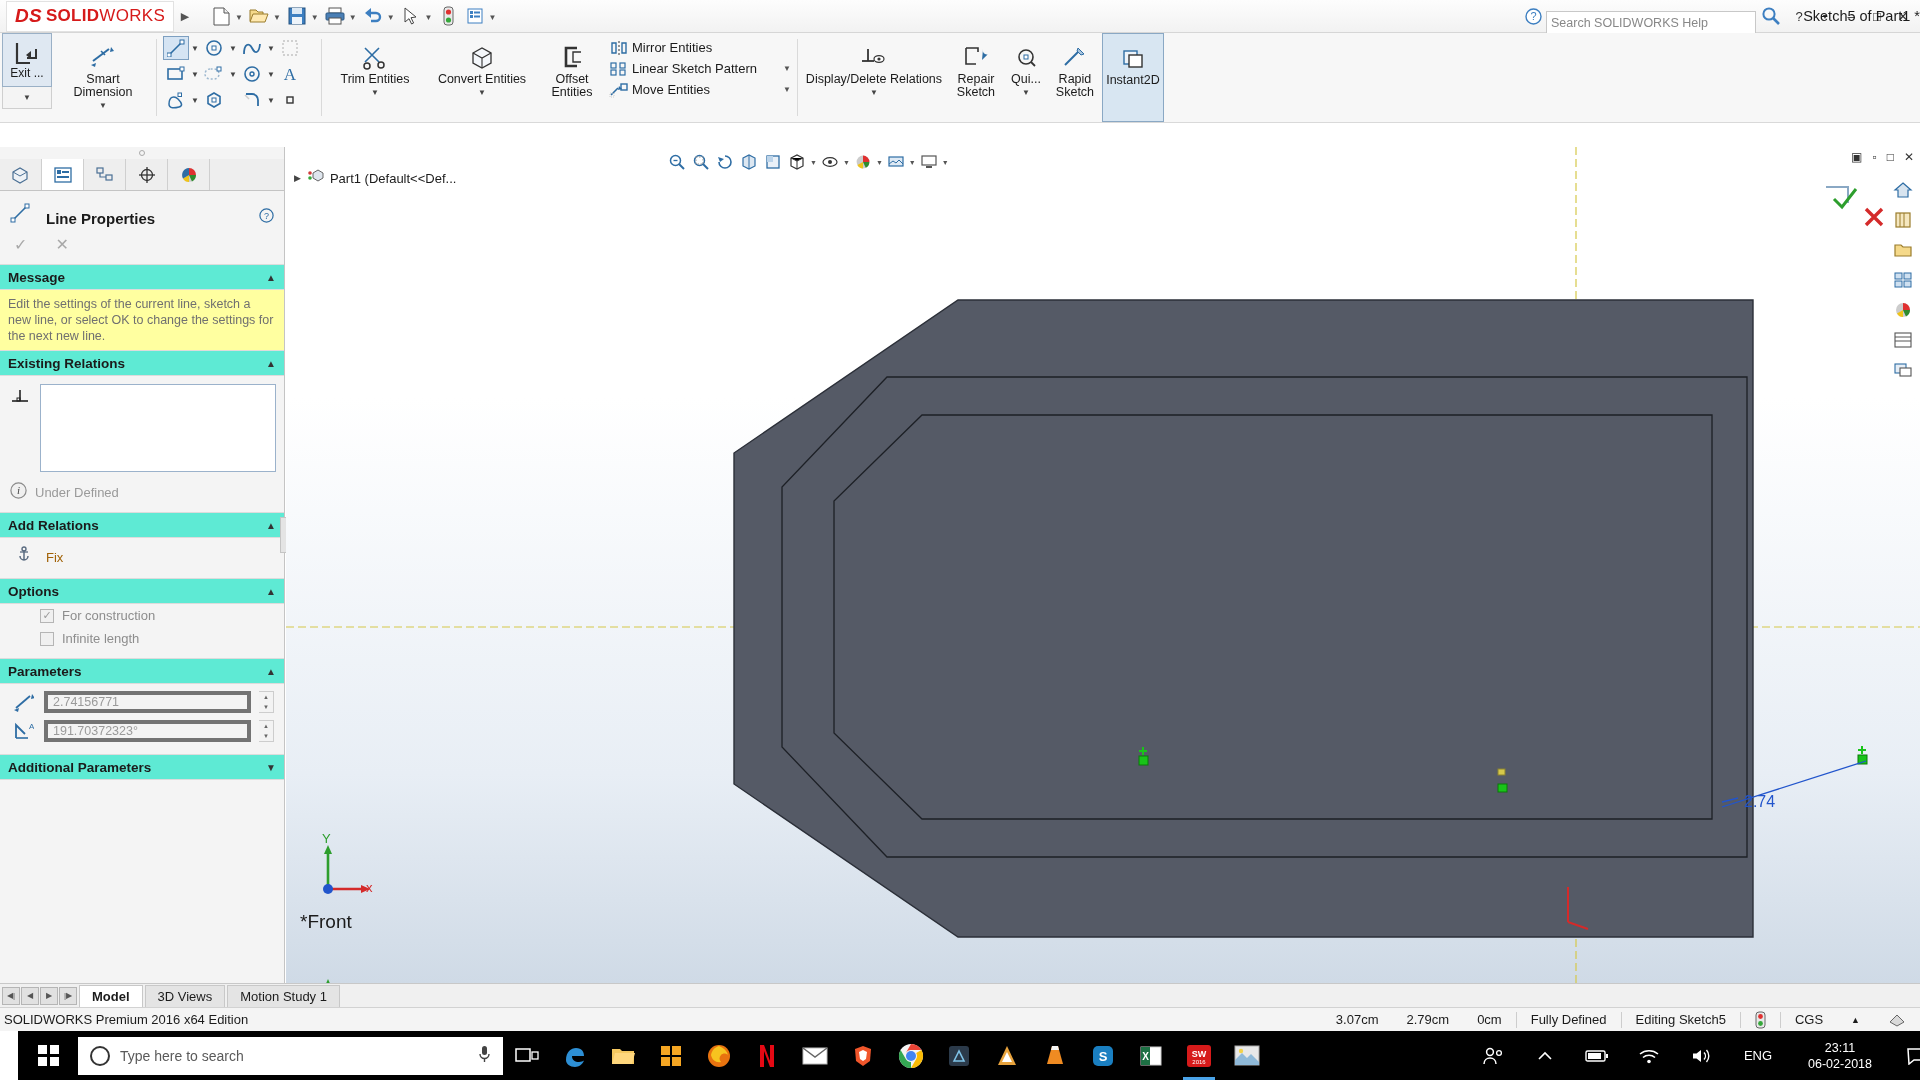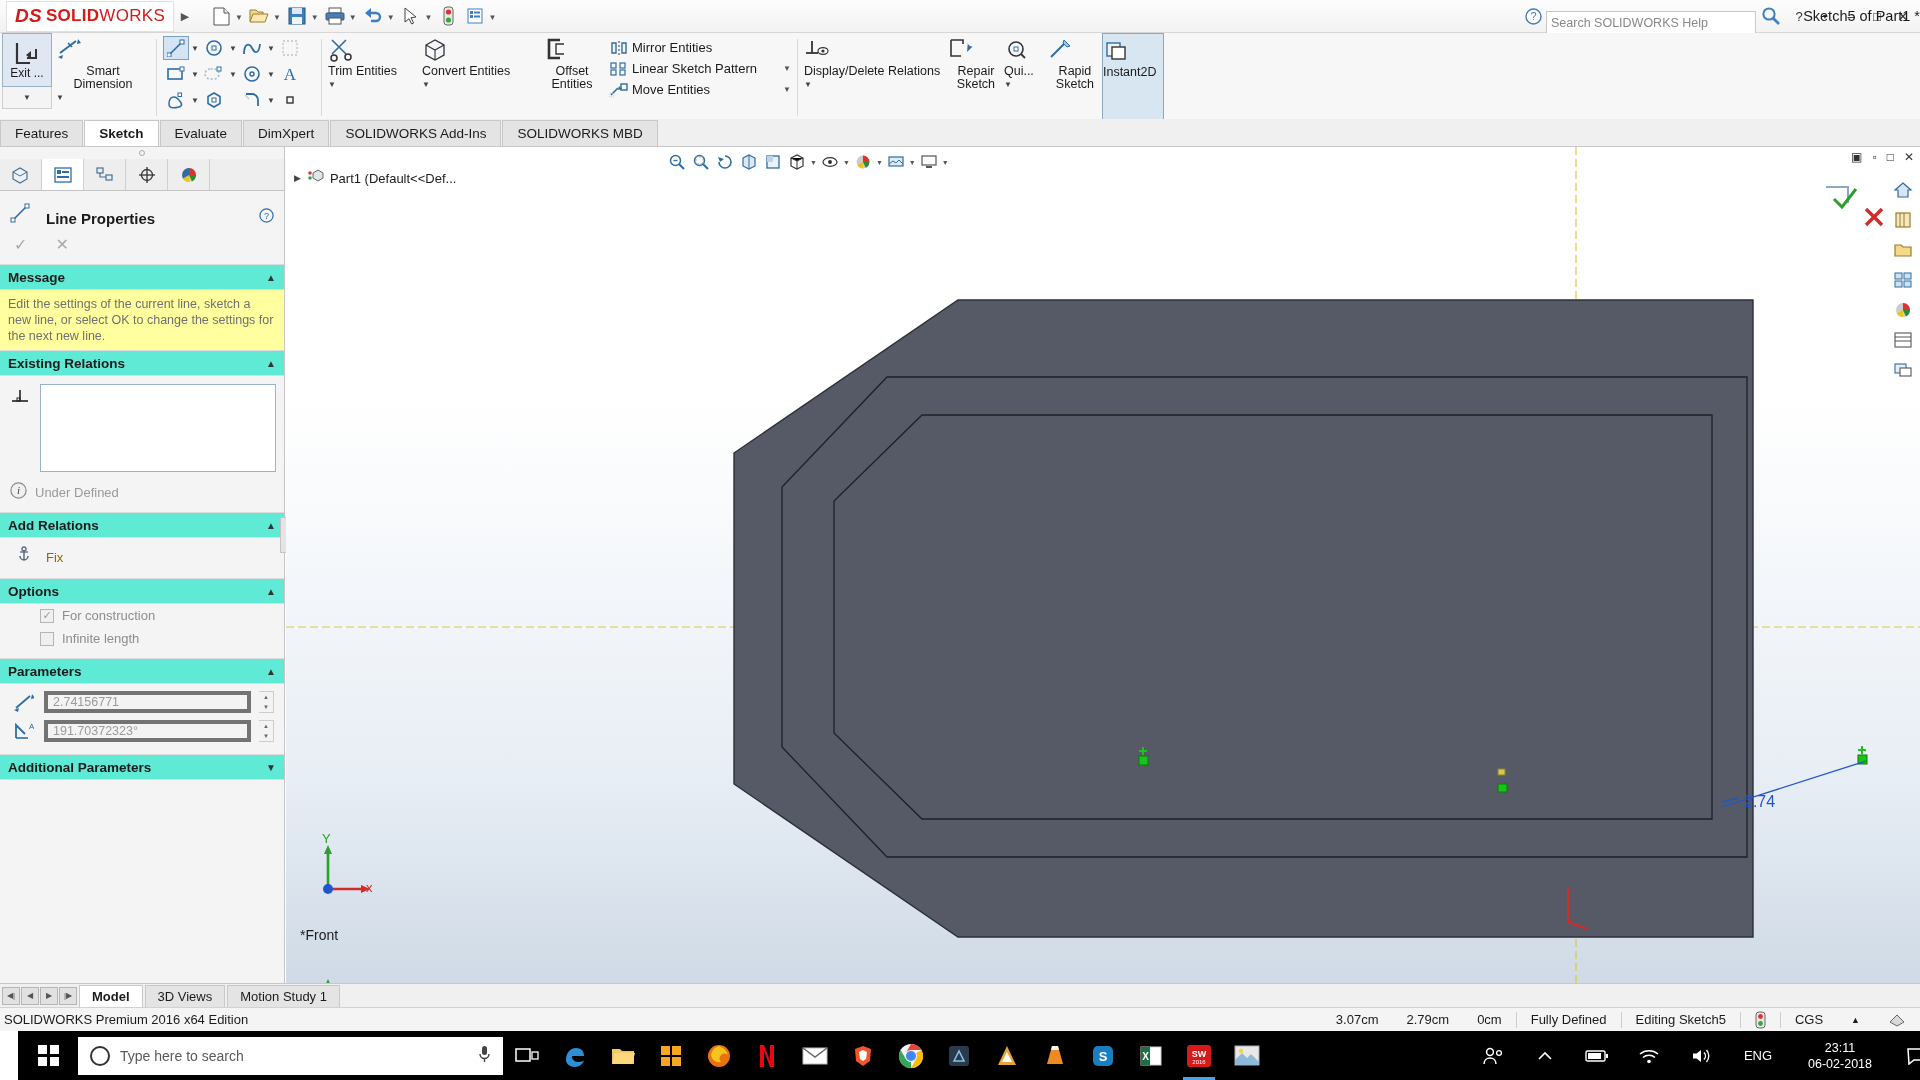--- a/index.html
+++ b/index.html
@@ -55,22 +55,22 @@
   
   .ribbon {
     position: absolute; top: 33px; left: 0; width: 1920px; height: 90px;
     background: #f7f7f7; border-bottom: 1px solid #d9d9d9;
     display: flex; align-items: stretch;
   }
   .rib-group { display: flex; align-items: stretch; padding: 0 2px; }
   .rib-sep { width: 1px; background: #dadada; margin: 6px 4px; }
 
   .big-btn {
-    width: 54px; display: flex; flex-direction: column; align-items: flex-start;
-    padding-top: 2px; cursor: default;
+    width: 54px; display: flex; flex-direction: column; align-items: center;
+    padding-top: 10px; cursor: default;
   }
   .big-btn .ic { height: 30px; display:flex; align-items:center; justify-content:center; }
   .big-btn .lb { font-size: 12.5px; color: #1b1b1b; text-align: center; line-height: 13px; }
   .big-btn .dd { font-size: 8px; color: #444; margin-top: 2px; }
   .big-btn.sel { background: #d8e6f2; border: 1px solid #8aa8c4; }
   .exit-wrap { display:flex; flex-direction:column; align-items:center; }
   .exit-top { width:50px; height:54px; background:#dfe8f2; border:1px solid #9ab0c6; display:flex;flex-direction:column;align-items:center;justify-content:center; }
   .exit-bot { width:50px; height:22px; background:#f4f4f4; border:1px solid #cfcfcf; border-top:none; display:flex;align-items:center;justify-content:center; font-size:8px; color:#444;}
 
   .wide-btn { width: 94px; }
@@ -150,21 +150,21 @@
   .graphics {
     position: absolute; top: 147px; left: 286px; width: 1634px; height: 836px;
     background: linear-gradient(#ffffff 0%, #ffffff 30%, #e8eef5 75%, #cfdae6 100%);
     overflow: hidden;
   }
   .feattree {
     position:absolute; top: 22px; left: 8px; display:flex; align-items:center; gap:6px;
     font-size: 13px; color:#1b1b1b;
   }
   .ft-arrow { font-size:9px; color:#444; }
-  .front-label { position:absolute; left: 14px; bottom: 40px; font-size:14px; color:#1b1b1b; }
+  .front-label { position:absolute; left: 14px; bottom: 50px; font-size:19px; color:#1b1b1b; }
 
   .vtoolbar {
     position:absolute; top: 0px; left: 0px; height: 30px; display:flex; align-items:center;
     gap: 2px; padding-left: 380px;
   }
   .vt-btn { width:22px; height:22px; display:flex; align-items:center; justify-content:center; }
   .vt-car { font-size:7px; color:#555; }
 
   .win-ctl { position:absolute; top:3px; right:6px; display:flex; gap:10px; align-items:center; }
   .win-ctl span { font-size:12px; color:#333; }
@@ -587,28 +587,20 @@
           <svg width="26" height="24" viewBox="0 0 26 24">
               <rect x="4" y="4" width="13" height="13" fill="#eef4fa" stroke="#2e6da4" stroke-width="1.4"></rect>
               <rect x="9" y="8" width="13" height="12" fill="#fff" stroke="#333" stroke-width="1.4"></rect>
             </svg>
         </div>
         <div class="lb">Instant2D</div>
       </div>
     </div>
   </div>
 
-  <div class="tabrow">
-    <div class="tab">Features</div>
-    <div class="tab active">Sketch</div>
-    <div class="tab">Evaluate</div>
-    <div class="tab">DimXpert</div>
-    <div class="tab">SOLIDWORKS Add-Ins</div>
-    <div class="tab">SOLIDWORKS MBD</div>
-  </div>
 
   <div class="leftpanel">
     <div class="lp-handle">
         <div class="dot"></div>
       </div>
 
     <div class="lp-tabs">
       <div class="lp-tab">
         <svg width="20" height="18" viewBox="0 0 20 18">
             <path d="M2 6l7-4 7 4v7l-7 4-7-4z" fill="#eef2f6" stroke="#4a6f94" stroke-width="1.2"></path>

